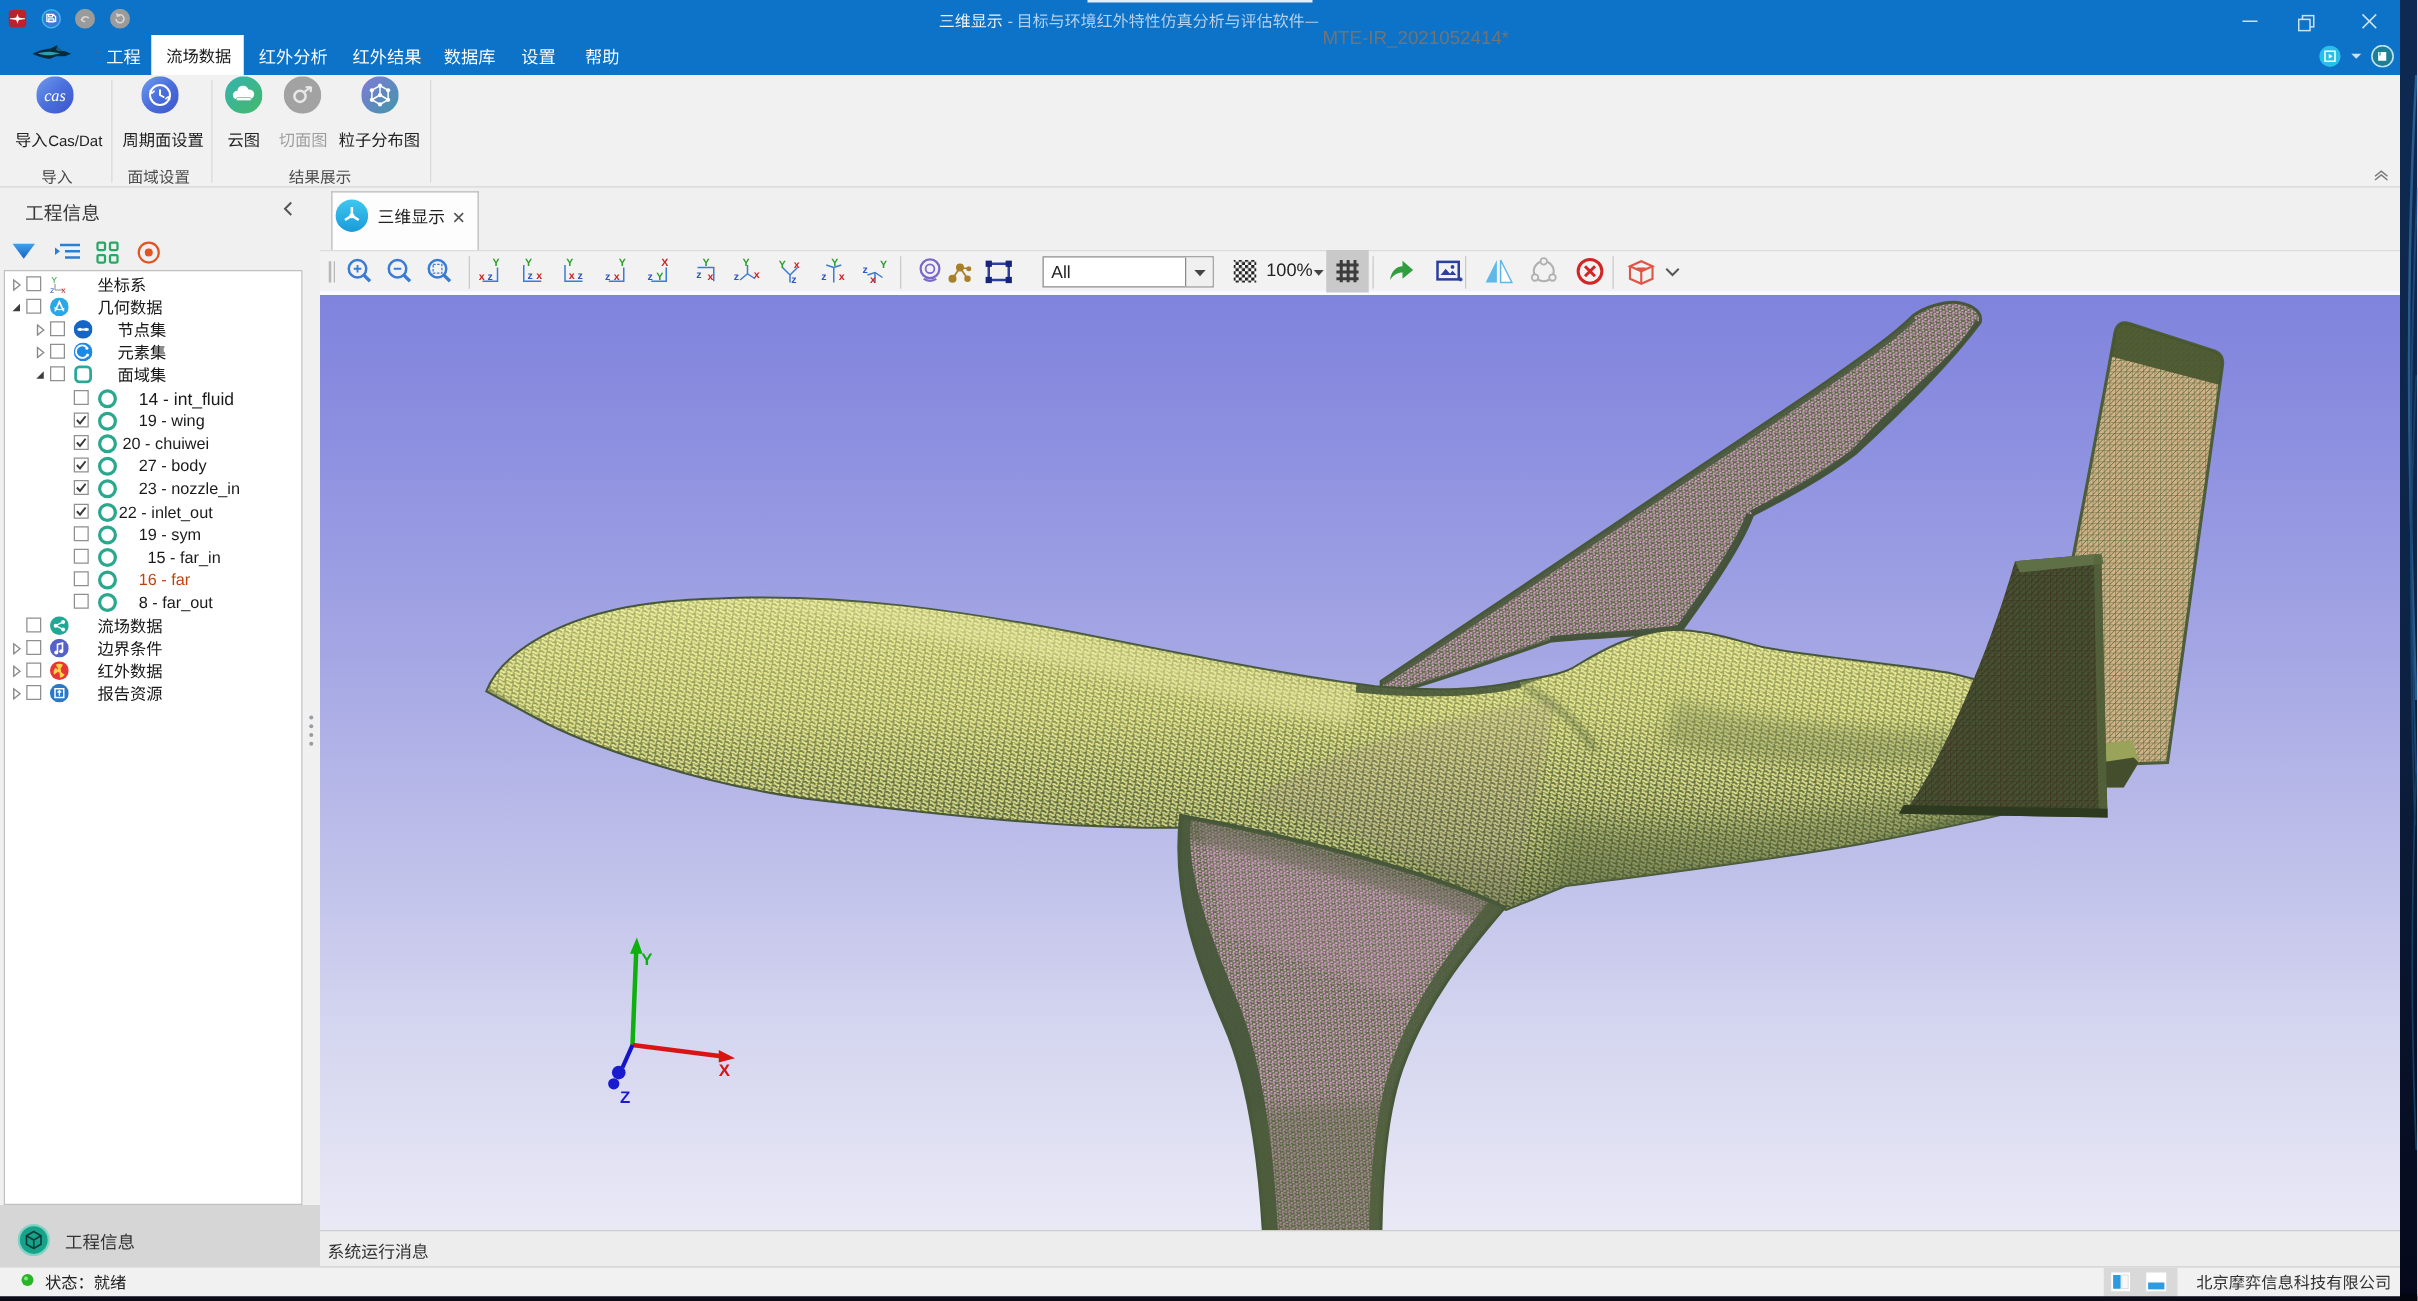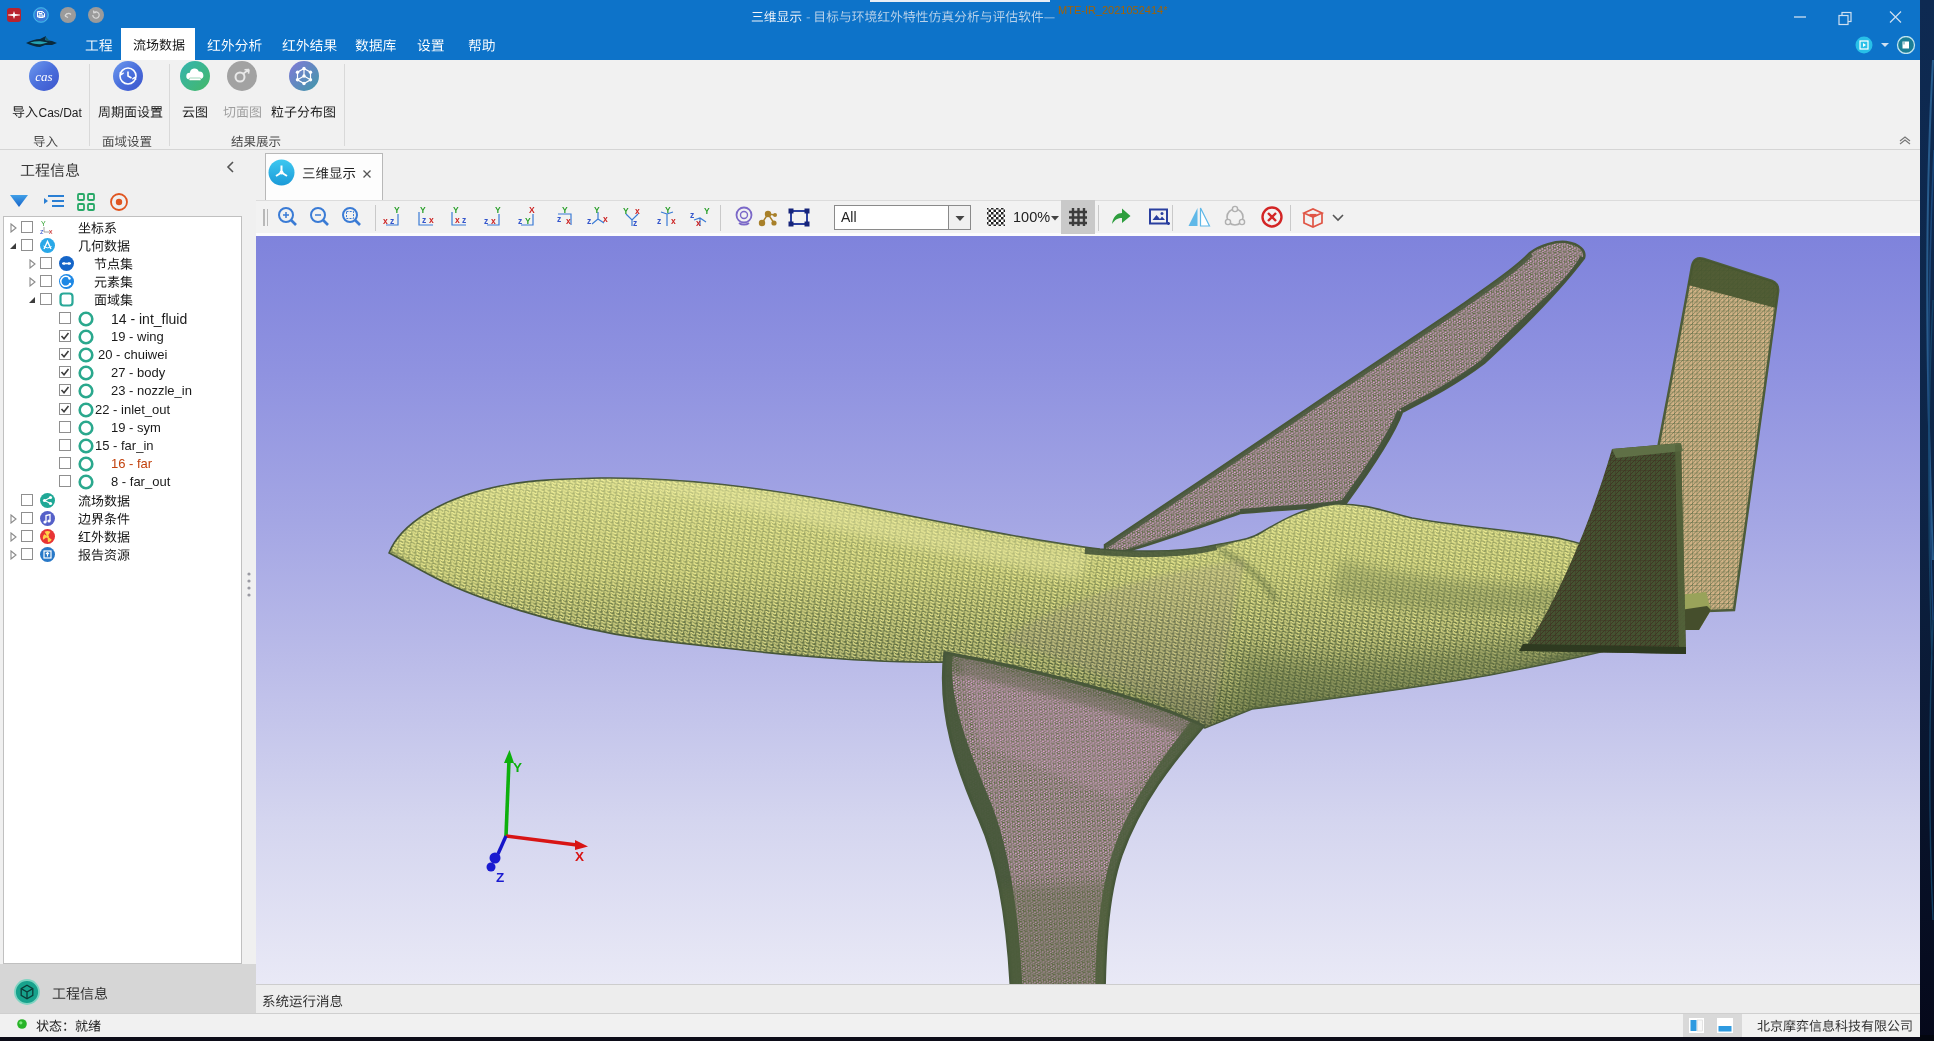--- a/index.html
+++ b/index.html
@@ -25,21 +25,21 @@
 <svg class="abs" style="left:88px;top:7px" width="16" height="16">
     <circle cx="8" cy="8" r="8" fill="#9b9b9b"></circle>
 <path d="M4.8 8a3.2 3.2 0 1 0 1-2.3 M5.5 3.5 L5.8 5.9 L8.1 5.5" fill="none" stroke="#d8d8d8" stroke-width="1.2"></path>
   </svg>
 <svg style="position:absolute;left:751.0px;top:8.1px;overflow:visible" width="53" height="19">
     <path transform="translate(0,13.4)" d="M1.6 -9.5V-8.5H11.3V-9.5ZM2.4 -5.3V-4.4H10.3V-5.3ZM0.8 -0.9V0.1H12V-0.9Z M13.4 -0.7 13.6 0.2C14.7 -0.1 16.3 -0.5 17.8 -0.8L17.7 -1.7C16.1 -1.3 14.5 -0.9 13.4 -0.7ZM21.2 -10.4C21.6 -9.8 22 -9 22.1 -8.5L23 -8.9C22.8 -9.4 22.4 -10.1 22.1 -10.7ZM13.6 -5.4C13.8 -5.5 14.1 -5.6 15.6 -5.8C15.1 -5 14.6 -4.3 14.3 -4C14 -3.6 13.7 -3.2 13.4 -3.2C13.5 -2.9 13.6 -2.5 13.7 -2.3C13.9 -2.5 14.4 -2.6 17.5 -3.2C17.5 -3.4 17.5 -3.8 17.5 -4L15 -3.6C16 -4.7 16.9 -6.2 17.8 -7.6L17 -8.1C16.8 -7.6 16.5 -7.1 16.2 -6.6L14.5 -6.4C15.3 -7.5 16 -9 16.5 -10.3L15.7 -10.7C15.2 -9.2 14.3 -7.5 14 -7.1C13.7 -6.7 13.5 -6.3 13.3 -6.3C13.4 -6.1 13.5 -5.6 13.6 -5.4ZM21.7 -5.1V-3.4H19.7V-5.1ZM19.8 -10.7C19.4 -9.2 18.4 -7.3 17.4 -6.2C17.6 -6 17.8 -5.5 17.9 -5.3C18.2 -5.7 18.5 -6 18.8 -6.4V1H19.7V0.1H25V-0.8H22.6V-2.5H24.6V-3.4H22.6V-5.1H24.5V-5.9H22.6V-7.6H24.9V-8.4H19.9C20.2 -9.1 20.5 -9.8 20.7 -10.4ZM21.7 -5.9H19.7V-7.6H21.7ZM21.7 -2.5V-0.8H19.7V-2.5Z M28.7 -7.3H35.3V-6H28.7ZM28.7 -9.4H35.3V-8H28.7ZM27.8 -10.1V-5.2H36.3V-10.1ZM36.1 -4.2C35.7 -3.4 34.9 -2.3 34.3 -1.6L35.1 -1.2C35.7 -1.9 36.4 -2.9 36.9 -3.8ZM27.2 -3.8C27.7 -3 28.3 -1.9 28.6 -1.2L29.4 -1.6C29.1 -2.2 28.5 -3.3 27.9 -4.1ZM32.9 -4.7V-0.5H31V-4.7H30.1V-0.5H26.1V0.4H37.9V-0.5H33.8V-4.7Z M41.4 -4.5C40.8 -3 39.9 -1.6 38.8 -0.7C39.1 -0.6 39.5 -0.3 39.7 -0.1C40.7 -1.1 41.8 -2.6 42.4 -4.2ZM47.2 -4.1C48.1 -2.9 49 -1.2 49.4 -0.1L50.4 -0.6C50 -1.7 49 -3.3 48 -4.5ZM40.3 -9.8V-8.9H49.3V-9.8ZM39.2 -6.7V-5.7H44.3V-0.2C44.3 -0 44.2 0 44 0C43.8 0 42.9 0 42 0C42.2 0.3 42.3 0.7 42.4 1C43.5 1 44.3 1 44.7 0.8C45.2 0.7 45.3 0.4 45.3 -0.2V-5.7H50.4V-6.7Z" fill="#f4f6fa"></path>
   </svg>
 <svg style="position:absolute;left:806.0px;top:8.1px;overflow:visible" width="254" height="19">
     <path transform="translate(0,13.4)" d="M0.6 -3.1H3.9V-4H0.6Z M10.3 -6H17V-3.9H10.3ZM10.3 -6.9V-9H17V-6.9ZM10.3 -3H17V-0.9H10.3ZM9.3 -10V0.9H10.3V0.1H17V0.9H18V-10Z M26.1 -9.8V-8.9H31.7V-9.8ZM30.1 -4.2C30.7 -2.9 31.3 -1.2 31.5 -0.2L32.4 -0.5C32.1 -1.5 31.5 -3.2 30.9 -4.4ZM26.4 -4.4C26.1 -3 25.5 -1.7 24.8 -0.7C25 -0.6 25.4 -0.4 25.5 -0.2C26.2 -1.2 26.9 -2.7 27.3 -4.2ZM25.5 -6.7V-5.8H28.2V-0.2C28.2 -0.1 28.2 -0 28 0C27.8 0 27.2 0 26.6 -0C26.7 0.3 26.8 0.7 26.9 1C27.8 1 28.4 0.9 28.7 0.8C29.1 0.6 29.2 0.3 29.2 -0.2V-5.8H32.3V-6.7ZM22.7 -10.8V-8H20.7V-7.1H22.5C22.1 -5.6 21.2 -3.7 20.4 -2.8C20.6 -2.5 20.9 -2.1 21 -1.9C21.6 -2.7 22.2 -4 22.7 -5.4V1H23.7V-5.7C24.1 -5.1 24.6 -4.3 24.8 -3.9L25.4 -4.6C25.1 -5 24 -6.4 23.7 -6.8V-7.1H25.3V-8H23.7V-10.8Z M33.6 -3V-2.1H41.6V-3ZM36.2 -10.5C35.9 -8.7 35.4 -6.3 35 -4.9L35.8 -4.9H36H43.2C42.9 -1.9 42.6 -0.6 42.1 -0.2C42 -0.1 41.8 -0 41.5 -0C41.1 -0 40.1 -0.1 39.1 -0.1C39.3 0.1 39.4 0.5 39.5 0.8C40.4 0.9 41.3 0.9 41.8 0.9C42.3 0.8 42.6 0.8 43 0.4C43.6 -0.1 43.9 -1.6 44.3 -5.3C44.3 -5.4 44.3 -5.8 44.3 -5.8H36.2C36.4 -6.5 36.6 -7.3 36.7 -8.1H44.1V-9H36.9L37.2 -10.4Z M54.4 -6.3C55.3 -5.2 56.5 -3.8 57 -2.9L57.8 -3.5C57.2 -4.4 56.1 -5.8 55.1 -6.8ZM46.2 -1.3 46.4 -0.4C47.5 -0.8 48.8 -1.3 50.1 -1.7L49.9 -2.6L48.7 -2.1V-5.3H49.8V-6.2H48.7V-9H50.1V-9.9H46.2V-9H47.8V-6.2H46.4V-5.3H47.8V-1.8ZM50.7 -9.9V-9H54C53.2 -6.7 51.8 -4.7 50.2 -3.5C50.5 -3.3 50.8 -2.9 51 -2.7C51.9 -3.5 52.7 -4.5 53.4 -5.6V1H54.4V-7.4C54.6 -7.9 54.8 -8.4 55 -9H57.8V-9.9Z M64.7 -3.8H68.8V-3H64.7ZM64.7 -5.3H68.8V-4.5H64.7ZM66 -10.7C66.1 -10.4 66.3 -10.1 66.4 -9.8H63.6V-9H70V-9.8H67.4C67.3 -10.1 67.1 -10.5 66.9 -10.8ZM68.1 -8.9C68 -8.5 67.8 -7.9 67.5 -7.5H65.4L65.9 -7.6C65.8 -7.9 65.6 -8.5 65.4 -8.9L64.6 -8.7C64.8 -8.3 64.9 -7.8 65 -7.5H63.2V-6.7H70.4V-7.5H68.4C68.6 -7.8 68.8 -8.2 69 -8.6ZM63.8 -6V-2.3H65.2C65 -0.8 64.4 -0.1 62.3 0.3C62.5 0.5 62.8 0.8 62.8 1.1C65.2 0.5 65.9 -0.5 66.1 -2.3H67.2V-0.4C67.2 0.3 67.3 0.5 67.5 0.6C67.7 0.8 68.1 0.8 68.4 0.8C68.6 0.8 69.1 0.8 69.3 0.8C69.5 0.8 69.9 0.8 70.1 0.8C70.3 0.7 70.5 0.6 70.5 0.3C70.6 0.1 70.7 -0.4 70.7 -0.9C70.5 -1 70.1 -1.2 69.9 -1.3C69.9 -0.8 69.9 -0.4 69.9 -0.2C69.8 -0.1 69.7 0 69.6 0.1C69.6 0.1 69.4 0.1 69.2 0.1C69 0.1 68.7 0.1 68.6 0.1C68.4 0.1 68.3 0.1 68.2 0C68.1 -0 68.1 -0.1 68.1 -0.3V-2.3H69.7V-6ZM58.9 -1.7 59.3 -0.7C60.3 -1.1 61.7 -1.6 63 -2.2L62.8 -3L61.5 -2.5V-6.7H62.7V-7.6H61.5V-10.6H60.6V-7.6H59.1V-6.7H60.6V-2.2C60 -2 59.4 -1.8 58.9 -1.7Z M71.8 -0.7 72 0.3C73.2 0 74.9 -0.3 76.4 -0.7L76.3 -1.6C74.7 -1.2 72.9 -0.9 71.8 -0.7ZM72.1 -5.4C72.3 -5.5 72.6 -5.6 74.3 -5.8C73.7 -5 73.1 -4.4 72.9 -4.1C72.4 -3.7 72.1 -3.4 71.8 -3.3C71.9 -3 72.1 -2.6 72.2 -2.4C72.4 -2.5 72.9 -2.6 76.5 -3.2C76.4 -3.4 76.4 -3.8 76.4 -4L73.6 -3.6C74.6 -4.7 75.7 -6.1 76.6 -7.5L75.8 -8.1C75.5 -7.6 75.2 -7.1 74.9 -6.7L73.2 -6.5C74 -7.6 74.8 -9 75.4 -10.4L74.5 -10.8C73.9 -9.2 72.8 -7.6 72.5 -7.2C72.2 -6.7 72 -6.4 71.7 -6.4C71.8 -6.1 72 -5.6 72.1 -5.4ZM76.5 -0.8V0.2H83.6V-0.8H80.6V-8.6H83.3V-9.5H76.7V-8.6H79.5V-0.8Z M87.1 -10.8C86.6 -8.5 85.8 -6.4 84.6 -5.1C84.8 -4.9 85.2 -4.6 85.4 -4.5C86.1 -5.4 86.8 -6.5 87.2 -7.9H89.7C89.5 -6.5 89.1 -5.4 88.7 -4.3C88.1 -4.8 87.4 -5.4 86.8 -5.7L86.2 -5.1C86.9 -4.6 87.7 -4 88.3 -3.5C87.3 -1.8 86.1 -0.6 84.6 0.1C84.9 0.3 85.2 0.7 85.4 0.9C88.1 -0.6 90.2 -3.6 90.8 -8.6L90.2 -8.8L90 -8.8H87.6C87.7 -9.4 87.9 -10 88 -10.6ZM91.9 -10.8V1H92.9V-6C94 -5.1 95.1 -4 95.7 -3.3L96.5 -4C95.8 -4.8 94.4 -6 93.3 -6.9L92.9 -6.6V-10.8Z M102.8 -2.7C103.4 -2.1 104.1 -1.2 104.3 -0.6L105.1 -1.1C104.8 -1.7 104.1 -2.5 103.5 -3.1ZM105.1 -10.8V-9.4H102.6V-8.5H105.1V-6.9H101.9V-6H106.7V-4.4H102.1V-3.5H106.7V-0.2C106.7 0 106.6 0.1 106.4 0.1C106.2 0.1 105.5 0.1 104.8 0.1C104.9 0.3 105 0.7 105 1C106 1 106.7 1 107.1 0.9C107.5 0.7 107.6 0.4 107.6 -0.2V-3.5H109.1V-4.4H107.6V-6H109.2V-6.9H106V-8.5H108.6V-9.4H106V-10.8ZM98.2 -9.8C98 -8.2 97.8 -6.5 97.4 -5.4C97.6 -5.4 98 -5.1 98.2 -5C98.3 -5.6 98.5 -6.4 98.6 -7.2H99.6V-4.1C98.8 -3.8 98.1 -3.6 97.5 -3.5L97.7 -2.5L99.6 -3.1V1H100.5V-3.4L101.9 -3.8L101.8 -4.7L100.5 -4.3V-7.2H101.8V-8.1H100.5V-10.7H99.6V-8.1H98.8C98.9 -8.6 98.9 -9.1 99 -9.6Z M111.9 -10.8V1H112.9V-10.8ZM110.7 -8.3C110.6 -7.3 110.4 -5.9 110.1 -5L110.8 -4.8C111.2 -5.7 111.4 -7.2 111.5 -8.2ZM113 -8.4C113.3 -7.7 113.7 -6.8 113.8 -6.2L114.6 -6.6C114.4 -7.1 114 -8 113.6 -8.7ZM114 -0.3V0.6H121.9V-0.3H118.6V-3.6H121.3V-4.5H118.6V-7.1H121.5V-8H118.6V-10.7H117.7V-8H116.1C116.2 -8.7 116.4 -9.3 116.5 -10L115.6 -10.2C115.3 -8.4 114.8 -6.7 114 -5.6C114.3 -5.5 114.7 -5.2 114.9 -5.1C115.2 -5.7 115.5 -6.3 115.8 -7.1H117.7V-4.5H114.9V-3.6H117.7V-0.3Z M130 -10.5C130.2 -9.9 130.5 -9 130.6 -8.6L131.6 -8.8C131.5 -9.3 131.2 -10.1 130.9 -10.7ZM126.6 -8.5V-7.6H128.8C128.8 -4.4 128.5 -1.3 126.1 0.4C126.3 0.5 126.7 0.8 126.8 1C128.7 -0.3 129.4 -2.4 129.7 -4.8H132.9C132.7 -1.6 132.5 -0.4 132.2 -0.1C132.1 0 132 0.1 131.8 0.1C131.5 0.1 130.9 0.1 130.2 -0C130.3 0.2 130.4 0.6 130.5 0.9C131.1 0.9 131.8 0.9 132.2 0.9C132.6 0.9 132.9 0.8 133.1 0.5C133.5 0 133.7 -1.4 133.9 -5.2C133.9 -5.4 133.9 -5.7 133.9 -5.7H129.8C129.8 -6.3 129.8 -6.9 129.9 -7.6H134.8V-8.5ZM125.9 -10.7C125.2 -8.8 124.1 -6.9 122.9 -5.6C123.1 -5.4 123.4 -4.9 123.5 -4.7C123.9 -5.1 124.2 -5.6 124.6 -6.1V1H125.5V-7.6C126 -8.5 126.5 -9.5 126.8 -10.5Z M142.9 -0.6C144.3 -0.1 145.8 0.5 146.7 1L147.4 0.3C146.5 -0.1 144.9 -0.8 143.5 -1.2ZM139.7 -1.2C138.9 -0.6 137.3 0 136 0.3C136.2 0.5 136.5 0.8 136.7 1C138 0.7 139.6 0 140.6 -0.6ZM141.3 -10.8 141.2 -9.7H136.4V-8.8H141.1L141 -8H137.9V-2.2H136V-1.4H147.4V-2.2H145.6V-8H141.9L142 -8.8H147.1V-9.7H142.2L142.3 -10.6ZM138.8 -2.2V-3.1H144.6V-2.2ZM138.8 -5.9H144.6V-5.1H138.8ZM138.8 -6.5V-7.4H144.6V-6.5ZM138.8 -4.5H144.6V-3.8H138.8Z M156.7 -10.5 155.8 -10.2C156.7 -8.3 158.3 -6.2 159.6 -5C159.8 -5.3 160.2 -5.6 160.4 -5.8C159.1 -6.8 157.5 -8.8 156.7 -10.5ZM152.3 -10.5C151.5 -8.5 150.2 -6.8 148.7 -5.7C148.9 -5.5 149.3 -5.1 149.5 -4.9C149.8 -5.2 150.2 -5.5 150.5 -5.8V-5H153C152.7 -2.8 152 -0.8 148.9 0.2C149.2 0.4 149.4 0.8 149.5 1.1C152.8 -0.1 153.6 -2.4 154 -5H157.5C157.3 -1.8 157.1 -0.5 156.8 -0.2C156.7 -0.1 156.5 -0 156.3 -0C156 -0 155.2 -0 154.3 -0.1C154.5 0.2 154.6 0.6 154.7 0.9C155.5 0.9 156.2 0.9 156.7 0.9C157.1 0.8 157.4 0.8 157.7 0.4C158.1 -0.1 158.3 -1.5 158.5 -5.5C158.5 -5.6 158.5 -5.9 158.5 -5.9H150.6C151.7 -7.1 152.6 -8.6 153.3 -10.2Z M167.1 -9.3V-5.4C167.1 -3.6 167 -1.2 165.8 0.5C166 0.6 166.4 0.8 166.6 1C167.8 -0.8 168 -3.5 168 -5.4V-5.5H170.3V1H171.3V-5.5H173.1V-6.4H168V-8.7C169.5 -8.9 171.2 -9.4 172.4 -9.9L171.6 -10.6C170.5 -10.1 168.7 -9.7 167.1 -9.3ZM163.6 -10.8V-8H161.7V-7.1H163.5C163.1 -5.3 162.2 -3.3 161.3 -2.2C161.5 -2 161.7 -1.6 161.8 -1.4C162.5 -2.2 163.1 -3.6 163.6 -5V1H164.5V-5.2C165 -4.6 165.5 -3.7 165.7 -3.3L166.3 -4.1C166 -4.4 165 -5.9 164.5 -6.4V-7.1H166.4V-8H164.5V-10.8Z M174.4 -3V-2.1H182.4V-3ZM177 -10.5C176.7 -8.7 176.2 -6.3 175.8 -4.9L176.6 -4.9H176.8H184C183.7 -1.9 183.4 -0.6 182.9 -0.2C182.8 -0.1 182.6 -0 182.3 -0C181.9 -0 180.9 -0.1 179.9 -0.1C180.1 0.1 180.2 0.5 180.3 0.8C181.2 0.9 182.1 0.9 182.6 0.9C183.1 0.8 183.4 0.8 183.8 0.4C184.4 -0.1 184.7 -1.6 185.1 -5.3C185.1 -5.4 185.1 -5.8 185.1 -5.8H177C177.2 -6.5 177.4 -7.3 177.5 -8.1H184.9V-9H177.7L178 -10.4Z M197.1 -8.5C196.9 -7.5 196.5 -6.1 196.2 -5.2L197 -5C197.3 -5.8 197.7 -7.2 198 -8.3ZM191.5 -8.3C191.9 -7.3 192.2 -6 192.3 -5.1L193.1 -5.3C193 -6.2 192.7 -7.5 192.3 -8.5ZM187.8 -9.8C188.4 -9.1 189.3 -8.3 189.7 -7.7L190.3 -8.4C189.9 -8.9 189 -9.8 188.4 -10.3ZM191.1 -10.1V-9.2H194.2V-4.5H190.7V-3.5H194.2V1H195.2V-3.5H198.8V-4.5H195.2V-9.2H198.2V-10.1ZM187.1 -6.7V-5.8H188.8V-1.1C188.8 -0.5 188.5 -0.2 188.2 -0.1C188.4 0.1 188.6 0.5 188.7 0.8C188.9 0.5 189.2 0.3 191.3 -1.4C191.2 -1.6 191.1 -1.9 191 -2.2L189.7 -1.2V-6.7L188.8 -6.7Z M202.7 -10.7C202 -8.8 200.8 -6.8 199.5 -5.6C199.7 -5.4 200 -4.9 200.1 -4.6C200.5 -5.1 200.9 -5.6 201.4 -6.2V1H202.3V-7.6C202.8 -8.5 203.3 -9.5 203.6 -10.4ZM203.5 -7.9V-7H207V-4.4H204.2V1H205.1V0.5H209.8V1H210.8V-4.4H207.9V-7H211.6V-7.9H207.9V-10.8H207V-7.9ZM205.1 -0.4V-3.5H209.8V-0.4Z M219.7 -10.8C219.4 -8.8 218.9 -6.9 218 -5.7C218.2 -5.6 218.6 -5.3 218.8 -5.1C219.3 -5.9 219.7 -6.8 220 -7.9H223.3C223.1 -7 222.9 -6.1 222.7 -5.4L223.5 -5.2C223.8 -6.1 224.1 -7.4 224.4 -8.6L223.7 -8.8L223.6 -8.8H220.3C220.4 -9.4 220.5 -10 220.6 -10.6ZM220.6 -6.7V-6.1C220.6 -4.3 220.4 -1.7 217.7 0.4C217.9 0.5 218.3 0.8 218.4 1C220 -0.2 220.8 -1.6 221.2 -2.9C221.7 -1.2 222.5 0.3 223.8 1C224 0.8 224.3 0.4 224.5 0.2C222.9 -0.6 222 -2.6 221.5 -4.9C221.5 -5.3 221.5 -5.7 221.5 -6.1V-6.7ZM213.3 -4.2C213.4 -4.4 213.8 -4.4 214.3 -4.4H215.7V-2.6L212.6 -2.2L212.8 -1.2L215.7 -1.6V1H216.5V-1.8L218.3 -2.1L218.2 -3L216.5 -2.7V-4.4H218.2V-5.3H216.5V-7.2H215.7V-5.3H214.3C214.7 -6.2 215.1 -7.2 215.5 -8.3H218.2V-9.2H215.8C215.9 -9.7 216 -10.1 216.2 -10.5L215.2 -10.7C215.1 -10.2 215 -9.7 214.8 -9.2H212.7V-8.3H214.5C214.2 -7.3 213.9 -6.5 213.7 -6.1C213.5 -5.6 213.2 -5.2 213 -5.1C213.1 -4.9 213.3 -4.4 213.3 -4.2Z M229 -4.4V-3.4H232.6V1H233.6V-3.4H237.1V-4.4H233.6V-7.2H236.5V-8.1H233.6V-10.6H232.6V-8.1H230.9C231.1 -8.7 231.2 -9.3 231.4 -9.9L230.4 -10.1C230.1 -8.4 229.6 -6.8 228.9 -5.7C229.1 -5.6 229.5 -5.4 229.7 -5.2C230 -5.8 230.3 -6.5 230.6 -7.2H232.6V-4.4ZM228.3 -10.7C227.6 -8.8 226.5 -6.8 225.3 -5.6C225.5 -5.4 225.8 -4.9 225.9 -4.6C226.3 -5.1 226.7 -5.6 227 -6.1V1H228V-7.6C228.5 -8.5 228.9 -9.5 229.2 -10.4Z M238.3 -3.2H248.6V-4H238.3Z" fill="#b9d2ea"></path>
   </svg>
-<div class="abs" style="left:1058px;top:4px;color:#a16207;font-size:11px">MTE-IR_2021052414*</div>
+<div class="abs" style="left:1058px;top:22px;color:#737373;font-size:15px">MTE-IR_2021052414*</div>
 <svg class="abs" style="left:1790px;top:8px" width="130" height="18">
 <path d="M4 9 H16" stroke="#cfe0f0" stroke-width="1.3"></path>
 <rect x="52" y="4.5" width="9" height="9" fill="none" stroke="#cfe0f0" stroke-width="1.2"></rect>
 <rect x="49" y="7.5" width="9" height="9" fill="#0d73c9" stroke="#cfe0f0" stroke-width="1.2"></rect>
 <path d="M100 3.5 L111 14.5 M111 3.5 L100 14.5" stroke="#cfe0f0" stroke-width="1.2"></path>
   </svg>
 <svg class="abs" style="left:1855px;top:36px" width="62" height="18">
 <circle cx="9" cy="9" r="8.5" fill="#28c0e8"></circle>
     <rect x="5" y="5" width="8" height="8" fill="none" stroke="#fff" stroke-width="1.2"></rect>
     <path d="M8 7l3 2-3 2z" fill="#fff"></path>
@@ -296,21 +296,21 @@
 <div class="abs" style="left:95px;top:402px;font-size:13px;color:#1a1a1a">22 - inlet_out</div>
 <div class="abs" style="left:59px;top:421px;width:12px;height:12px;background:#fff;border:1px solid #8f8f8f"></div>
 <svg class="abs" style="left:78px;top:420px" width="16" height="16">
     <circle cx="8" cy="8" r="6.3" fill="none" stroke="#2aa88d" stroke-width="2.6"></circle>
   </svg>
 <div class="abs" style="left:111px;top:420px;font-size:13px;color:#1a1a1a">19 - sym</div>
 <div class="abs" style="left:59px;top:439px;width:12px;height:12px;background:#fff;border:1px solid #8f8f8f"></div>
 <svg class="abs" style="left:78px;top:438px" width="16" height="16">
     <circle cx="8" cy="8" r="6.3" fill="none" stroke="#2aa88d" stroke-width="2.6"></circle>
   </svg>
-<div class="abs" style="left:95px;top:438px;font-size:13px;color:#1a1a1a">15 - far_in</div>
+<div class="abs" style="left:118px;top:438px;font-size:13px;color:#1a1a1a">15 - far_in</div>
 <div class="abs" style="left:59px;top:457px;width:12px;height:12px;background:#fff;border:1px solid #8f8f8f"></div>
 <svg class="abs" style="left:78px;top:456px" width="16" height="16">
     <circle cx="8" cy="8" r="6.3" fill="none" stroke="#2aa88d" stroke-width="2.6"></circle>
   </svg>
 <div class="abs" style="left:111px;top:456px;font-size:13px;color:#c2410c">16 - far</div>
 <div class="abs" style="left:59px;top:475px;width:12px;height:12px;background:#fff;border:1px solid #8f8f8f"></div>
 <svg class="abs" style="left:78px;top:474px" width="16" height="16">
     <circle cx="8" cy="8" r="6.3" fill="none" stroke="#2aa88d" stroke-width="2.6"></circle>
   </svg>
 <div class="abs" style="left:111px;top:474px;font-size:13px;color:#1a1a1a">8 - far_out</div>

